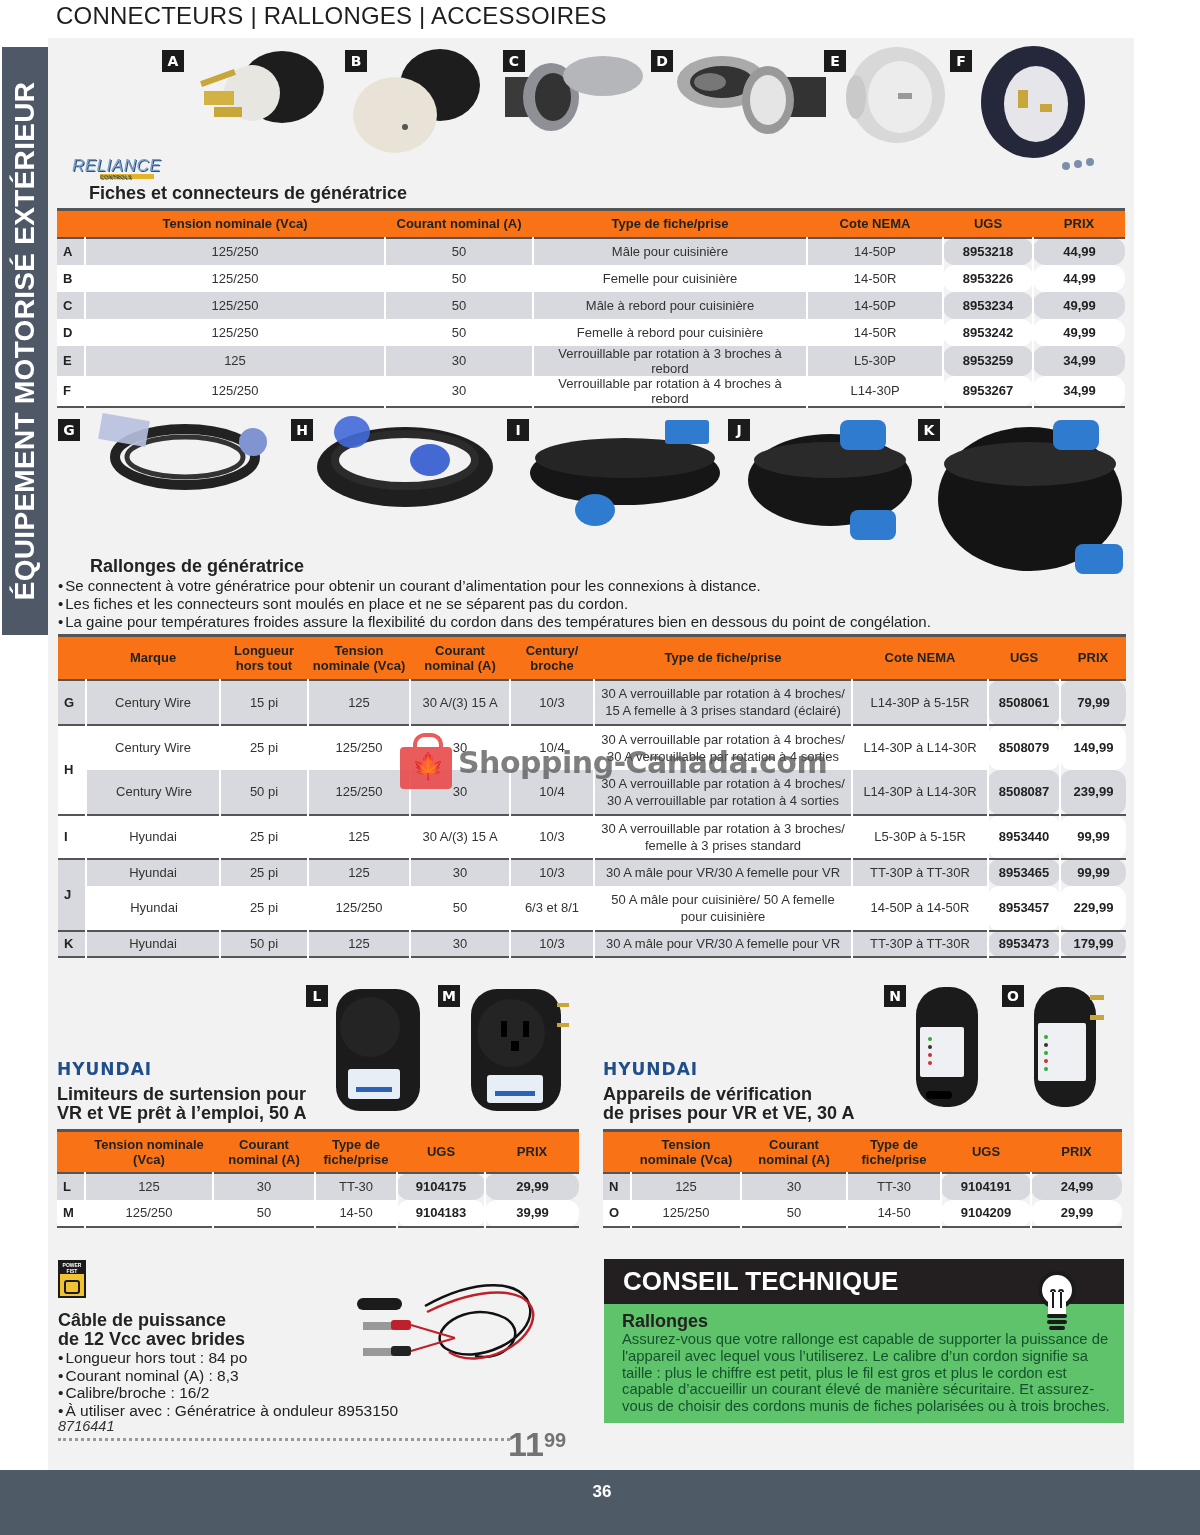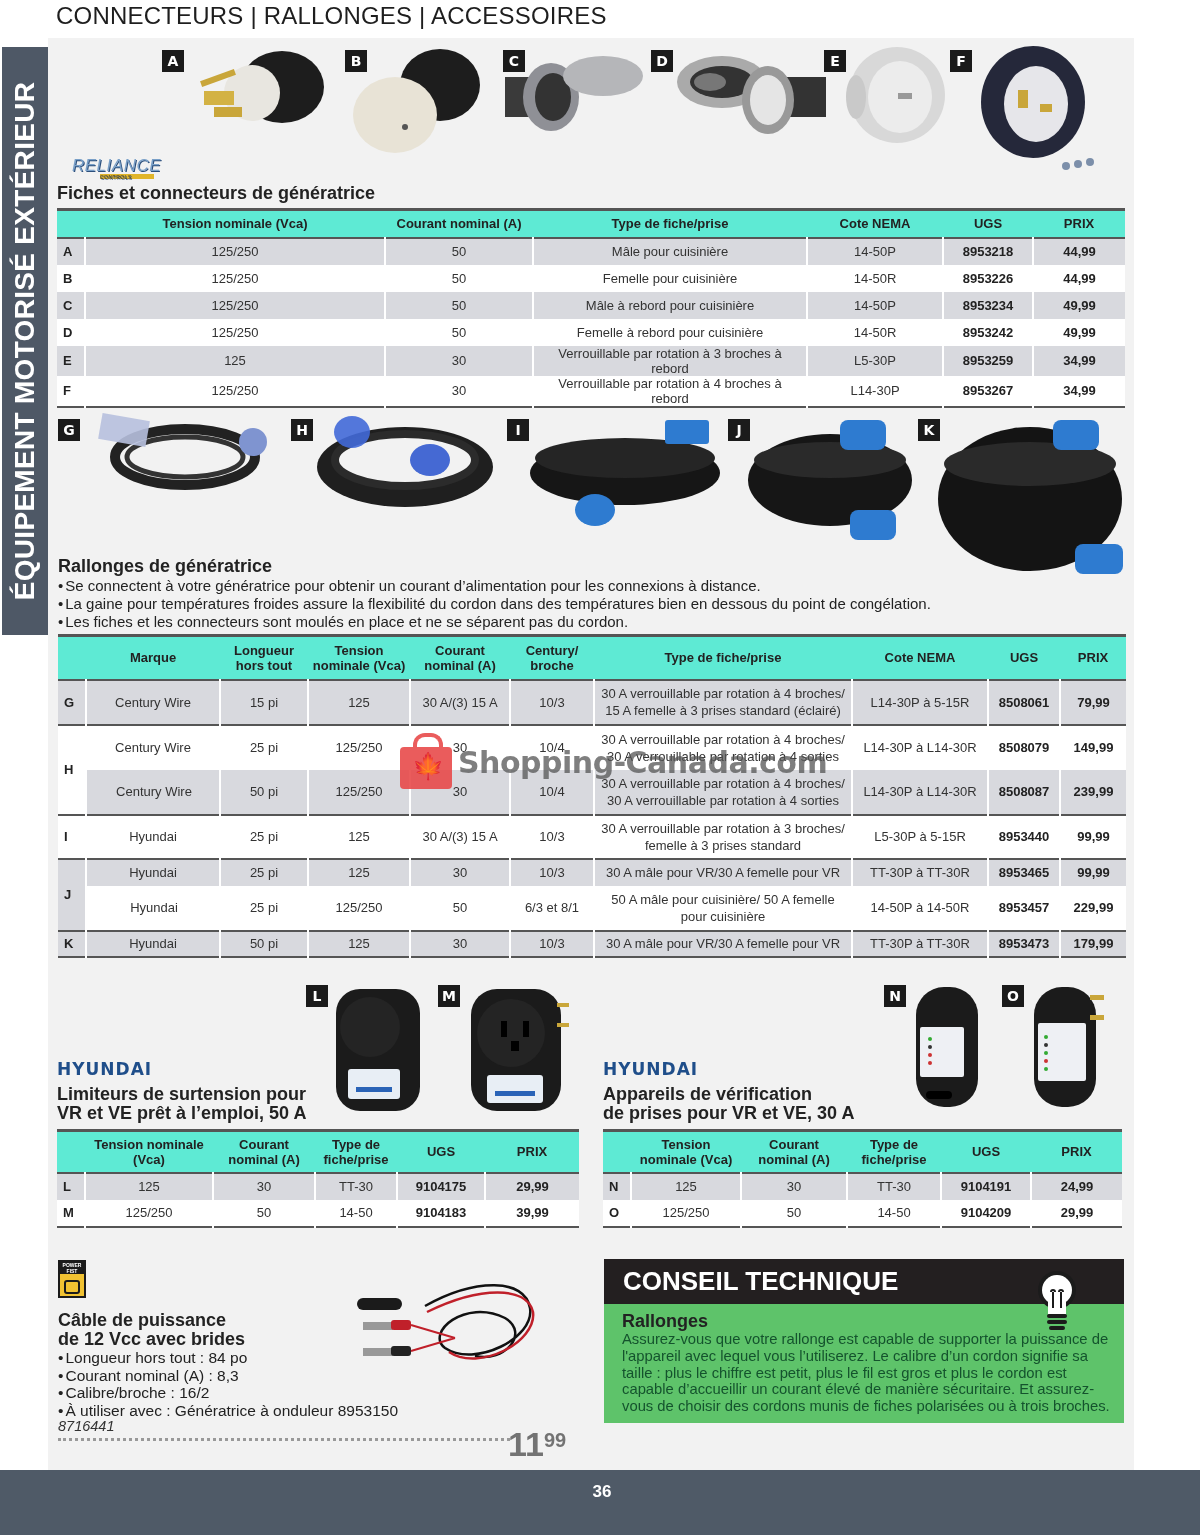--- a/index.html
+++ b/index.html
@@ -13,31 +13,31 @@
   .panel { position: absolute; left: 48px; top: 38px; width: 1086px; height: 1432px; background: #f2f2f2; }
   .footer { position: absolute; left: 0; top: 1470px; width: 1200px; height: 65px; background: #4f5a67; }
   .page-number { position: absolute; left: 4px; right: 0; top: 12px; text-align: center; color: #fff; font-size: 17px; font-weight: 700; }
 
   .tag { position: absolute; width: 22px; height: 22px; background: #1b1b1b; color: #fff; font-size: 14px; font-weight: 700; text-align: center; line-height: 22px; font-family: "DejaVu Sans", sans-serif; }
   .prod { position: absolute; }
 
   .brand-reliance { position: absolute; left: 72px; top: 156px; font-size: 17px; font-weight: 400; font-style: italic; color: #7aa0c8; letter-spacing: 0.5px; text-shadow: 1px 1px 0 #2c4f7c; }
   .brand-reliance small { display: block; font-size: 5px; font-style: normal; background: #e0b52a; color: #333; height: 5px; width: 54px; margin-left: 28px; margin-top: -2px; }
 
-  .section-title { position: absolute; font-size: 18px; font-weight: 700; color: #222; }
+  .section-title { position: absolute; font-size: 18px; font-weight: 700; color: #222; margin-left: 32px; }
   .bullets { position: absolute; font-size: 15px; color: #222; line-height: 18px; }
   .bullets div::before { content: "•"; margin-right: 2px; }
 
   table.spec { position: absolute; border-collapse: collapse; font-size: 13px; color: #333; font-family: "Liberation Sans Narrow", "Liberation Sans", sans-serif; }
-  table.spec th { font-weight: 700; color: #222; background: #5eead4; text-align: center; padding: 2px 4px; line-height: 15px; font-size: 13px; }
+  table.spec th { font-weight: 700; color: #222; background: #f97316; text-align: center; padding: 2px 4px; line-height: 15px; font-size: 13px; }
   table.spec td { text-align: center; padding: 0 4px; border-left: 2px solid #fff; }
   table.spec td:first-child { border-left: none; text-align: left; padding-left: 6px; font-weight: 700; color: #222; }
   table.spec tr.shade td { background: #d8d9de; }
   table.spec tr.plain td { background: #fff; }
-  table.spec td.bold { font-weight: 700; color: #222; }
+  table.spec td.bold { font-weight: 700; color: #222; border-radius: 12px; }
   table.spec { border-top: 3px solid #555; border-bottom: 2px solid #555; }
   table.spec thead tr { border-bottom: 2px solid #555; }
   table.ext tbody tr.grp { border-top: 2px solid #555; }
   table.ext td { line-height: 17px; }
 
   .hyundai-logo { position: absolute; font-size: 17px; font-weight: 900; color: #1f4e8a; letter-spacing: 1px; font-family: "DejaVu Sans", sans-serif; }
   .sub-title { position: absolute; font-size: 18px; font-weight: 700; color: #222; line-height: 19px; }
 
   .pf-logo { position: absolute; left: 58px; top: 1260px; width: 28px; height: 38px; background: #f1c232; border: 2px solid #1b1b1b; }
   .pf-logo .t { font-size: 5px; font-weight: 700; color: #fff; background: #1b1b1b; text-align: center; line-height: 6px; }
@@ -237,22 +237,22 @@
 <svg class="prod" style="left:935px;top:414px" width="195" height="168">
   <ellipse cx="95" cy="85" rx="92" ry="72" fill="#141414"></ellipse>
     <ellipse cx="95" cy="50" rx="86" ry="22" fill="#2a2a2a"></ellipse>
   <rect x="118" y="6" width="46" height="30" rx="8" fill="#2e7bd0"></rect>
     <rect x="140" y="130" width="48" height="30" rx="8" fill="#2e7bd0"></rect>
 </svg>
 
 <div class="section-title" style="left:58px;top:556px">Rallonges de génératrice</div>
 <div class="bullets" style="left:58px;top:577px">
   <div>Se connectent à votre génératrice pour obtenir un courant d’alimentation pour les connexions à distance.</div>
+  <div>Les fiches et les connecteurs sont moulés en place et ne se séparent pas du cordon.</div>
   <div>La gaine pour températures froides assure la flexibilité du cordon dans des températures bien en dessous du point de congélation.</div>
-  <div>Les fiches et les connecteurs sont moulés en place et ne se séparent pas du cordon.</div>
 </div>
 
 <table class="spec ext" style="left:58px;top:634px;width:1068px">
   <colgroup>
       <col style="width:28px">
       <col style="width:134px">
       <col style="width:88px">
       <col style="width:102px">
       <col style="width:100px">
       <col style="width:84px">

